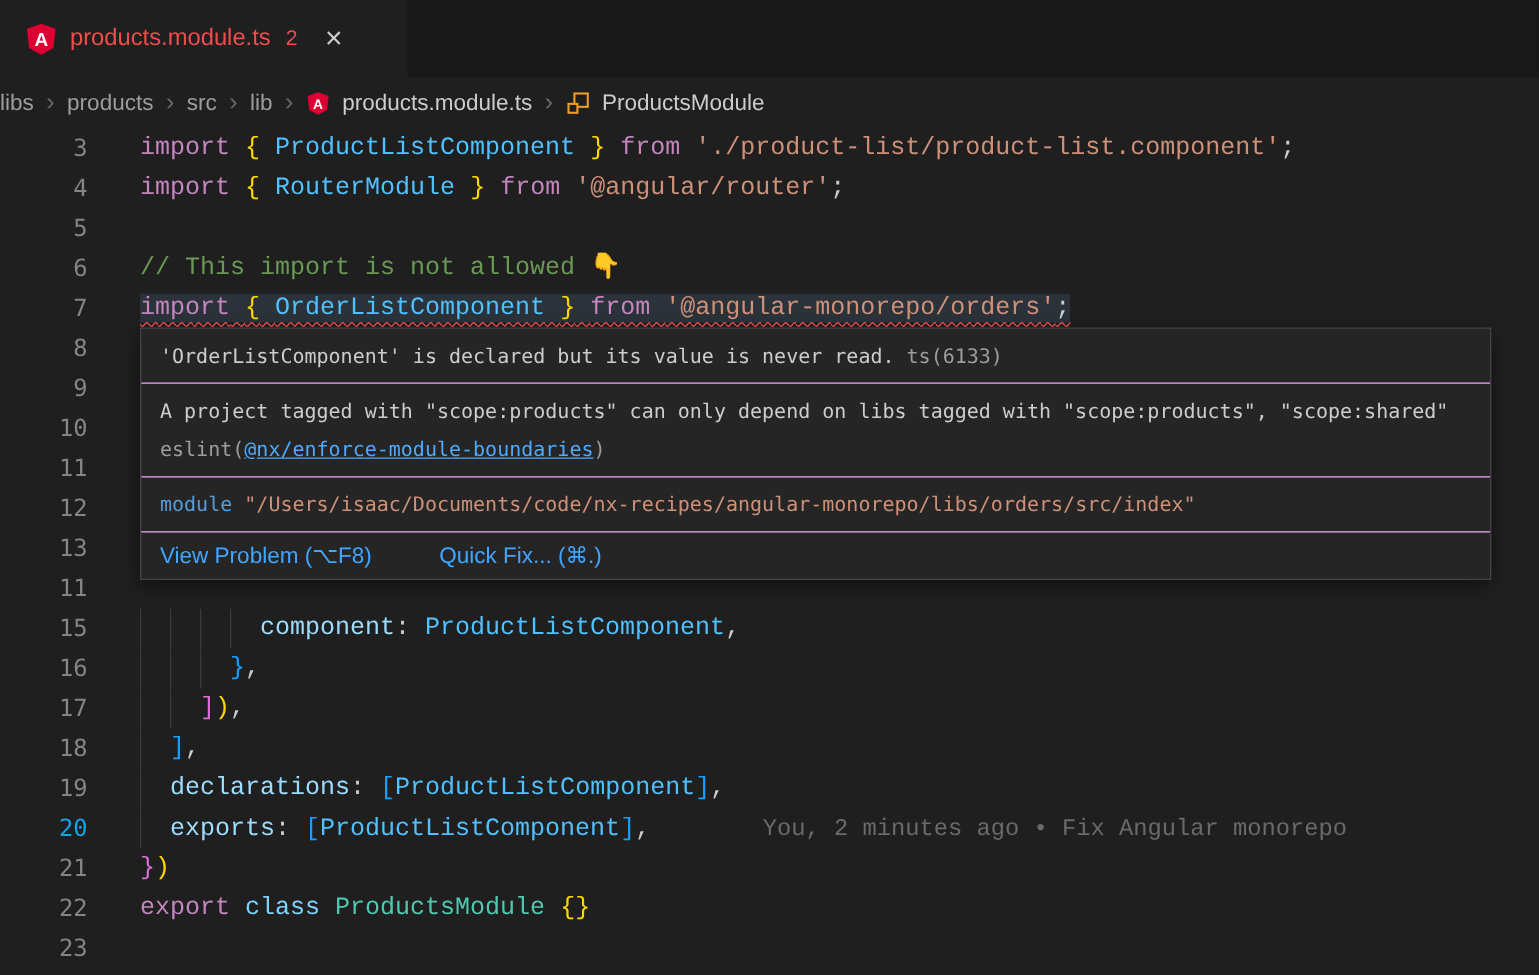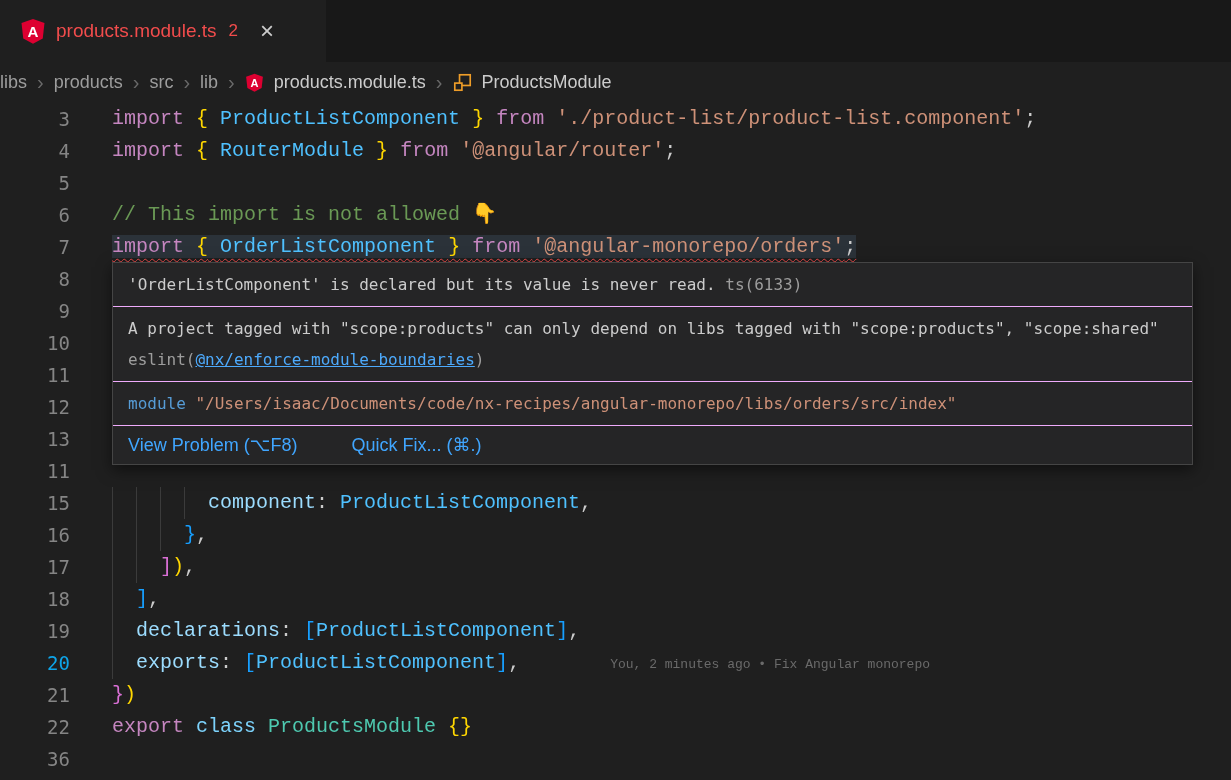--- a/index.html
+++ b/index.html
@@ -80,21 +80,21 @@
     background:#3b3b3b;
   }
   .err-range {
     background:rgba(99,139,180,0.18);
     text-decoration:underline;
     text-decoration-style:wavy;
     text-decoration-color: var(--error-squiggle, #f14c4c);
     text-decoration-thickness:1px;
     text-underline-offset:6px;
   }
-  .blame { color: var(--blame, #6a6a6a); margin-left:90px; font-size:13px; }
+  .blame { color: var(--blame, #6a6a6a); margin-left:90px; font-size:19px; }
 
   .tok-kw     { color: var(--keyword, #c586c0); }
   .tok-kwc    { color: #7dd3fc; }
   .tok-cls    { color: var(--class-name, #4fc1ff); }
   .tok-clsdef { color: var(--class-decl, #4ec9b0); }
   .tok-prop   { color: var(--property, #9cdcfe); }
   .tok-str    { color: var(--string, #ce9178); }
   .tok-cmt    { color: var(--comment, #6a9955); }
   .tok-pl     { color:#cccccc; }
   .tok-b1     { color: var(--bracket-gold, #ffd700); }
@@ -195,21 +195,21 @@
       <div class="line"><span class="ln">13</span><span class="codewrap"></span></div>
       <div class="line"><span class="ln">11</span><span class="codewrap"></span></div>
       <div class="line"><span class="ln">15</span><span class="codewrap"><i class="guide" style="left: 0ch;"></i><i class="guide" style="left: 2ch;"></i><i class="guide" style="left: 4ch;"></i><i class="guide" style="left: 6ch;"></i><span class="tok-pl">        </span><span class="tok-prop">component</span><span class="tok-pl">: </span><span class="tok-cls">ProductListComponent</span><span class="tok-pl">,</span></span></div>
       <div class="line"><span class="ln">16</span><span class="codewrap"><i class="guide" style="left: 0ch;"></i><i class="guide" style="left: 2ch;"></i><i class="guide" style="left: 4ch;"></i><span class="tok-pl">      </span><span class="tok-b3">}</span><span class="tok-pl">,</span></span></div>
       <div class="line"><span class="ln">17</span><span class="codewrap"><i class="guide" style="left: 0ch;"></i><i class="guide" style="left: 2ch;"></i><span class="tok-pl">    </span><span class="tok-b2">]</span><span class="tok-b1">)</span><span class="tok-pl">,</span></span></div>
       <div class="line"><span class="ln">18</span><span class="codewrap"><i class="guide" style="left: 0ch;"></i><span class="tok-pl">  </span><span class="tok-b3">]</span><span class="tok-pl">,</span></span></div>
       <div class="line"><span class="ln">19</span><span class="codewrap"><i class="guide" style="left: 0ch;"></i><span class="tok-pl">  </span><span class="tok-prop">declarations</span><span class="tok-pl">: </span><span class="tok-b3">[</span><span class="tok-cls">ProductListComponent</span><span class="tok-b3">]</span><span class="tok-pl">,</span></span></div>
       <div class="line"><span class="ln active">20</span><span class="codewrap"><i class="guide" style="left: 0ch;"></i><span class="tok-pl">  </span><span class="tok-prop">exports</span><span class="tok-pl">: </span><span class="tok-b3">[</span><span class="tok-cls">ProductListComponent</span><span class="tok-b3">]</span><span class="tok-pl">,</span><span class="blame">You, 2 minutes ago • Fix Angular monorepo</span></span></div>
       <div class="line"><span class="ln">21</span><span class="codewrap"><span class="tok-b2">}</span><span class="tok-b1">)</span></span></div>
       <div class="line"><span class="ln">22</span><span class="codewrap"><span class="tok-kw">export</span><span class="tok-pl"> </span><span class="tok-kwc">class</span><span class="tok-pl"> </span><span class="tok-clsdef">ProductsModule</span><span class="tok-pl"> </span><span class="tok-b1">{}</span></span></div>
-      <div class="line"><span class="ln">36</span><span class="codewrap"></span></div>
+      <div class="line"><span class="ln">23</span><span class="codewrap"></span></div>
     </div>
 
   <div class="popup">
     <div>
         <div class="hover-row"><span class="h-plain">'OrderListComponent' is declared but its value is never read.</span><span class="h-dim"> ts(6133)</span></div>
         <div class="hover-row"><span class="h-plain">A project tagged with "scope:products" can only depend on libs tagged with "scope:products", "scope:shared"</span><span class="h-dim"> eslint(</span><span class="h-link">@nx/enforce-module-boundaries</span><span class="h-dim">)</span></div>
         <div class="hover-row"><span class="h-kw2">module</span><span class="h-plain"> </span><span class="h-str">"/Users/isaac/Documents/code/nx-recipes/angular-monorepo/libs/orders/src/index"</span></div>
       </div>
     <div class="actions">
         <span class="action">View Problem (⌥F8)</span>

